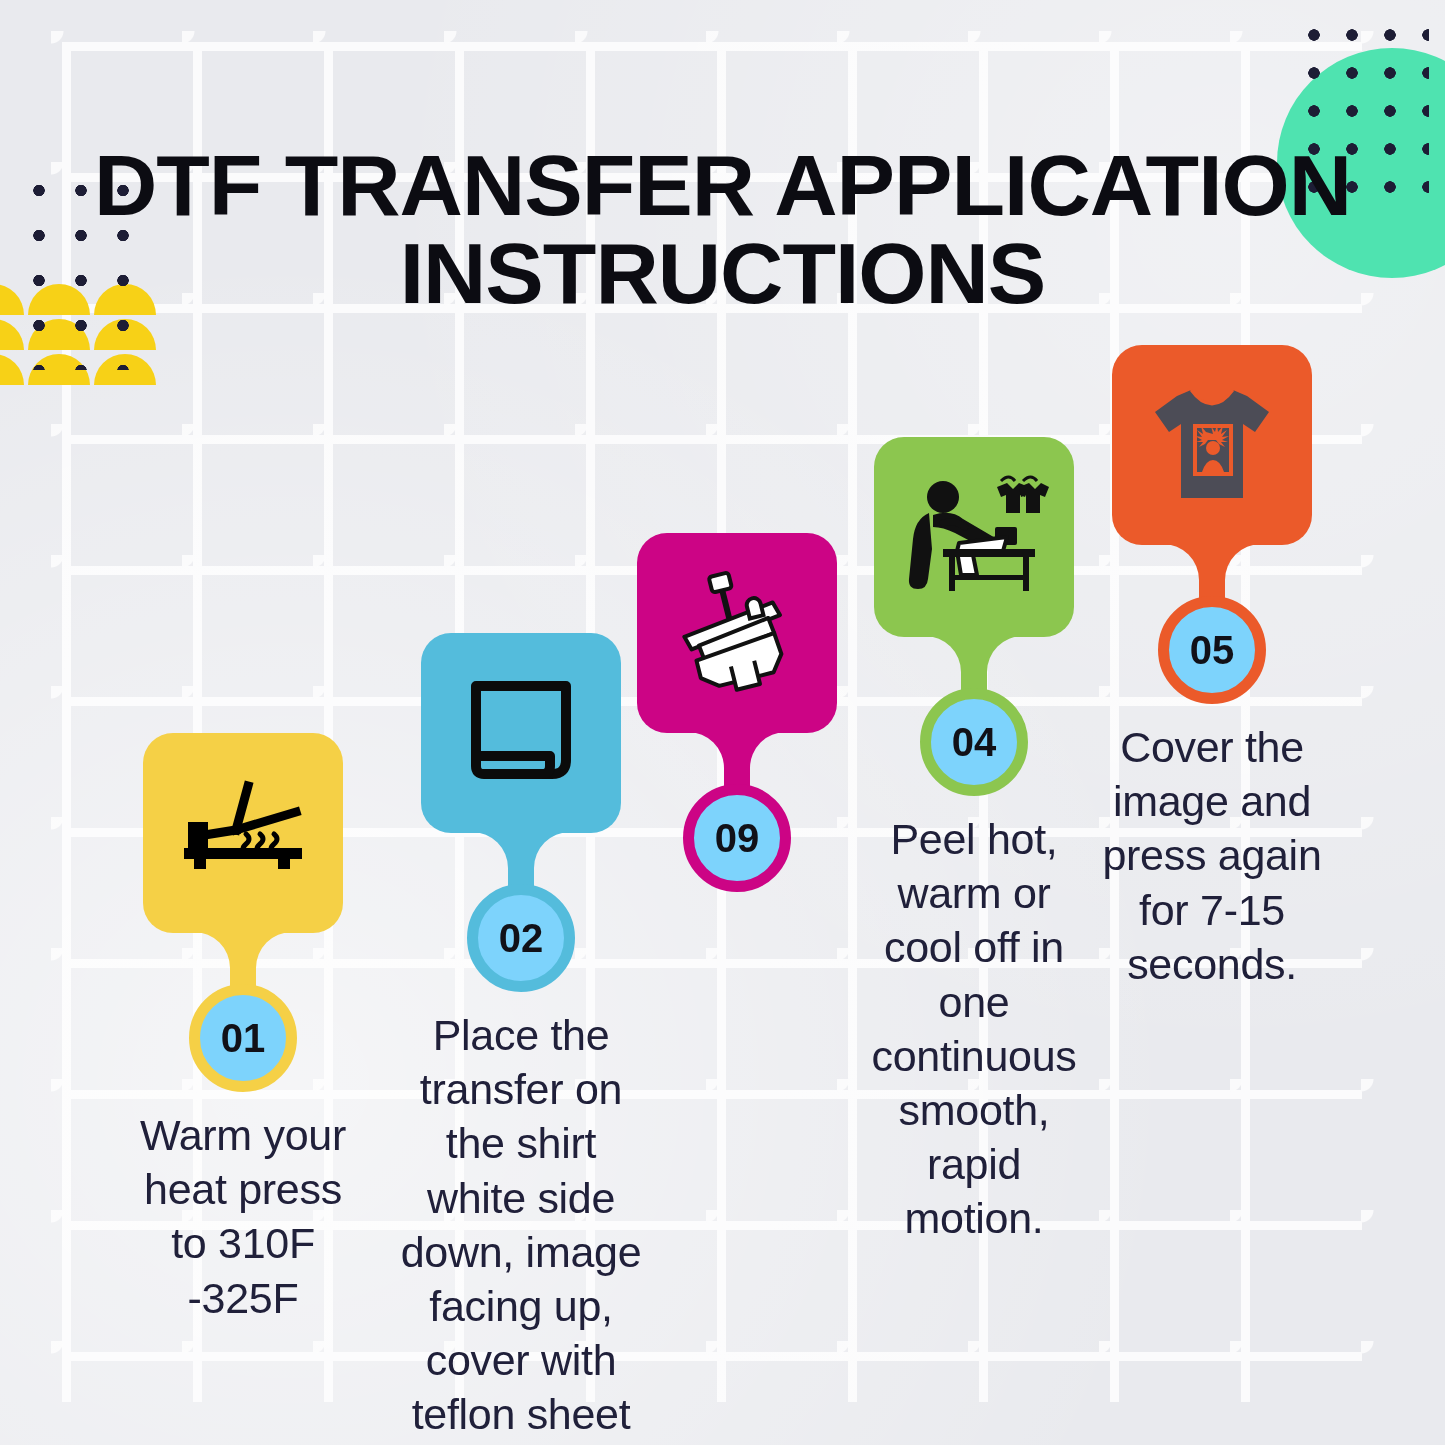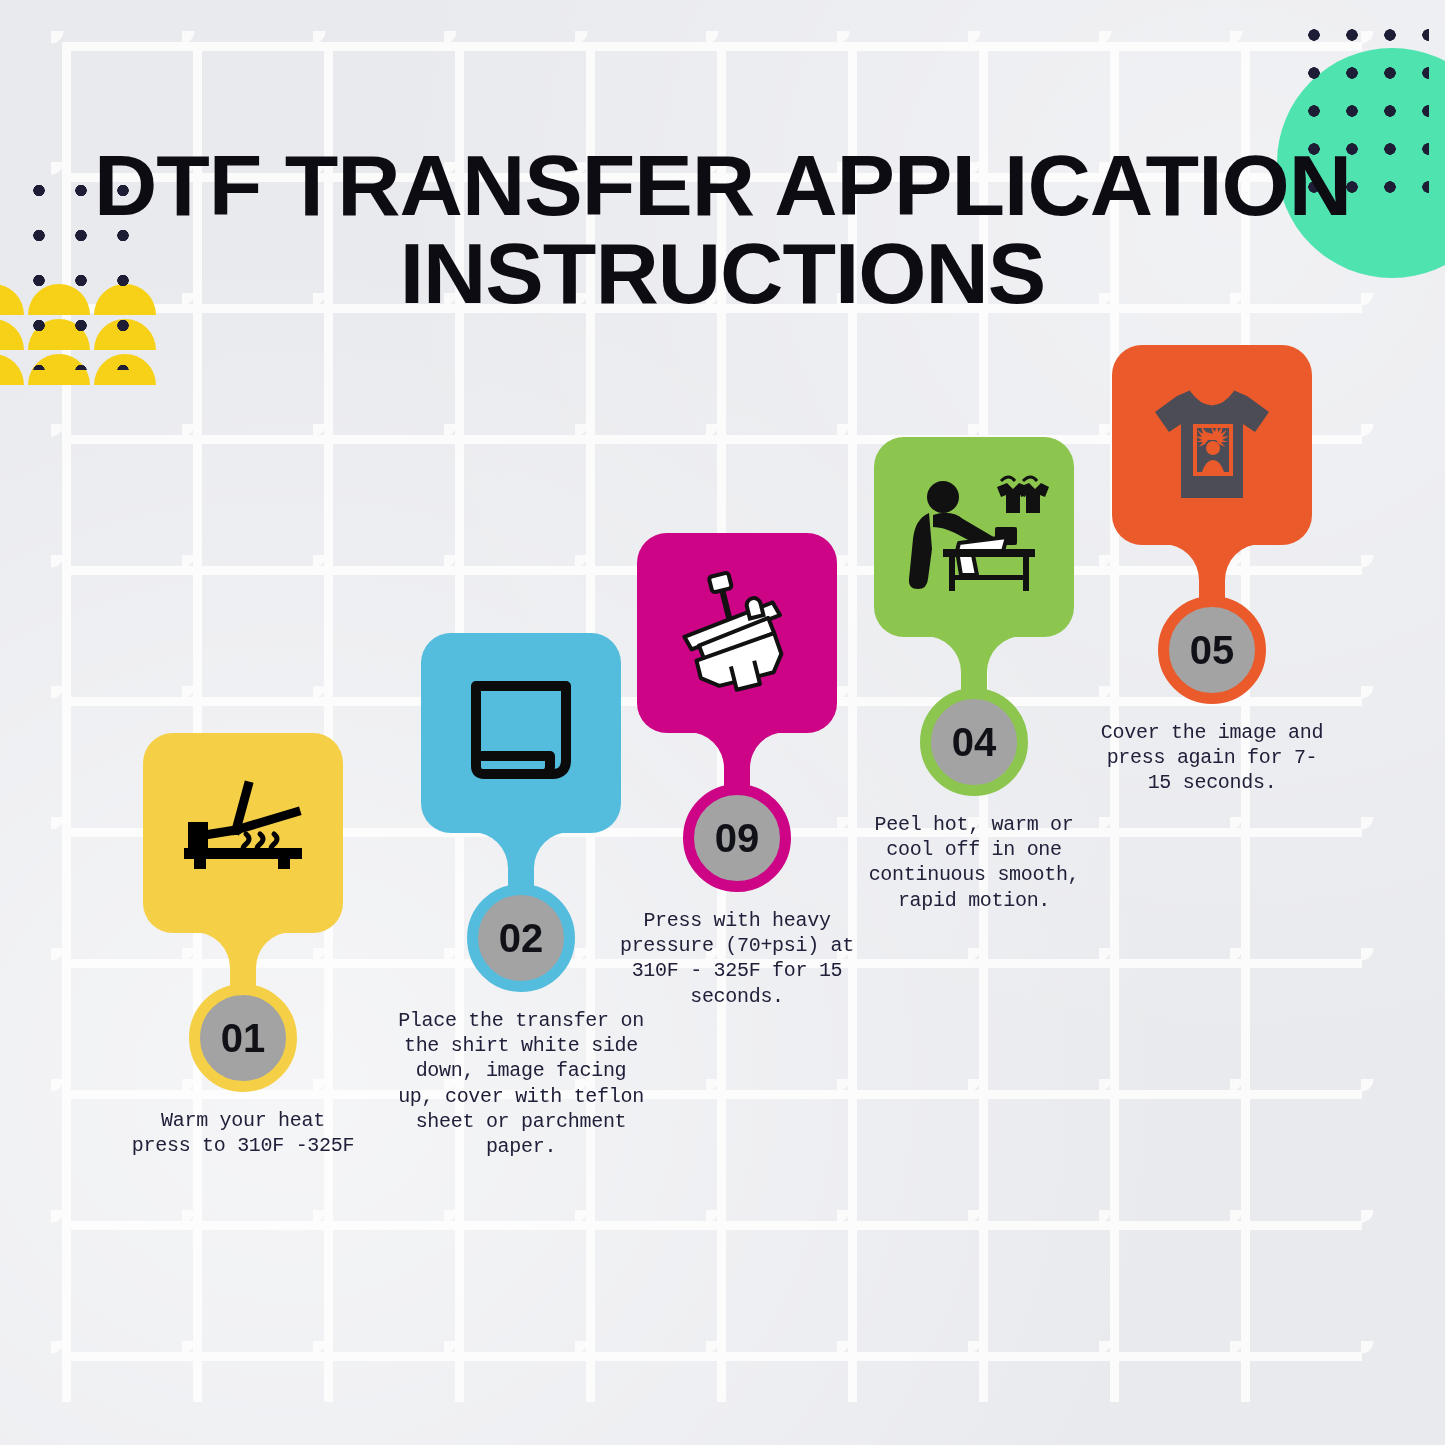--- a/index.html
+++ b/index.html
@@ -129,39 +129,39 @@
   .neck .fillet.right { left: calc(50% + 13px); }
 
   .ring {
     position: relative;
     width: 108px;
     height: 108px;
     margin: -34px auto 0;
     border-radius: 50%;
     border-style: solid;
     border-width: 11px;
-    background: #a3a3a3;
+    background: #7dd3fc;
     display: flex;
     align-items: center;
     justify-content: center;
     z-index: 3;
   }
   .ring-num {
     font-family: "Liberation Sans", sans-serif;
     font-weight: 700;
     font-size: 40px;
     letter-spacing: 0px;
     color: #111118;
   }
   .desc {
     margin-top: 16px;
     text-align: center;
-    font-family: Liberation Mono, monospace;
+    font-family: Liberation Sans, sans-serif;
     font-weight: 400;
-    font-size: 20px;
+    font-size: 43px;
     line-height: 1.26;
     color: #20203a;
     letter-spacing: -0.3px;
   }
 
   svg { display: block; }
 </style>
 </head>
 <body>
 
@@ -268,21 +268,20 @@
       <svg class="fillet left" viewBox="0 0 36 36">
         <path d="M36 0 L36 36 A36 36 0 0 0 0 0 Z" fill="#cc0485"></path>
       </svg>
       <svg class="fillet right" viewBox="0 0 36 36">
         <path d="M0 0 L0 36 A36 36 0 0 1 36 0 Z" fill="#cc0485"></path>
       </svg>
     </div>
     <div class="ring" style="border-color:#cc0485;">
       <span class="ring-num">09</span>
     </div>
-    <div class="desc">Press with heavy pressure (70+psi) at 310F - 325F for 15 seconds.</div>
   </div>
 
   <div class="step" style="left:858px; top:437px; width:232px;">
     <div class="card" style="background:#8cc64f;">
       <svg width="150" height="132" viewBox="0 0 150 132">
         <circle cx="44" cy="26" r="16" fill="#111"></circle>
         <path d="M30 42 q-14 6 -16 26 l-4 40 q-1 10 9 10 q9 0 10 -10 l4 -30 z" fill="#111"></path>
         <path d="M34 44 q18 -6 30 4 l34 20 l-8 12 l-34 -18 q-12 -6 -22 -6 z" fill="#111"></path>
         <path d="M44 52 q12 -4 22 4" fill="none" stroke="#111" stroke-width="7" stroke-linecap="round"></path>
         <rect x="96" y="56" width="22" height="18" rx="2" fill="#111"></rect>

